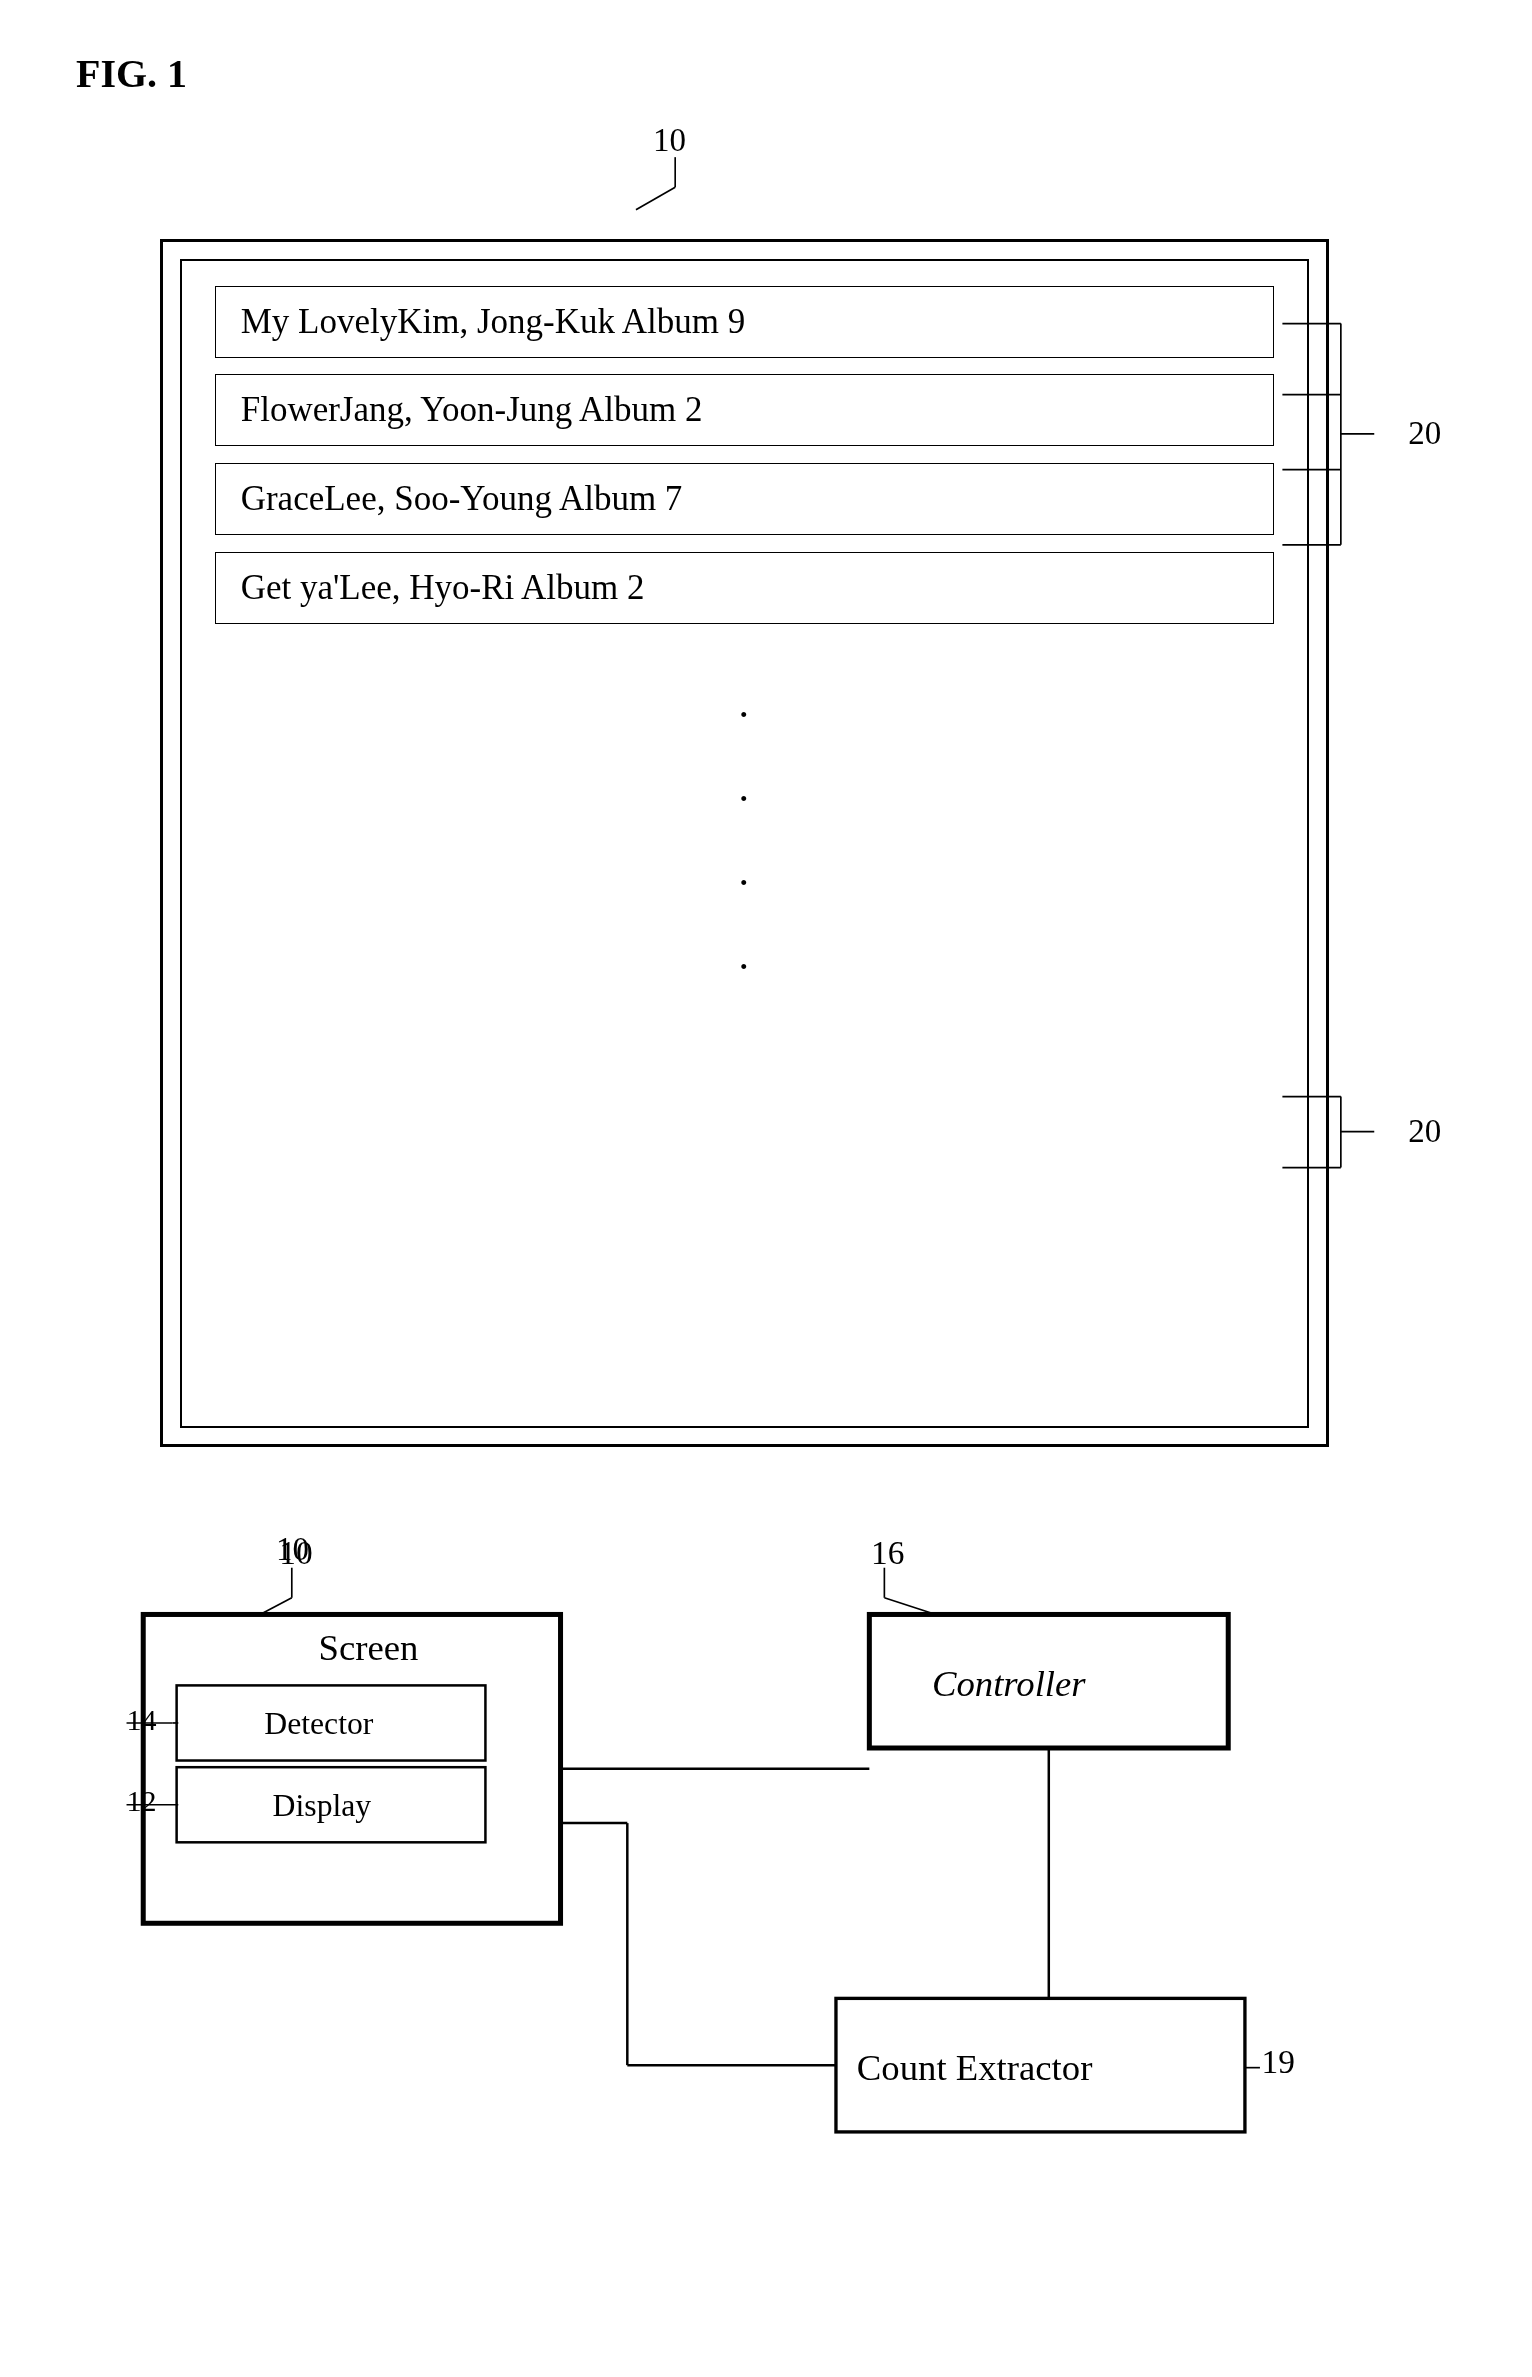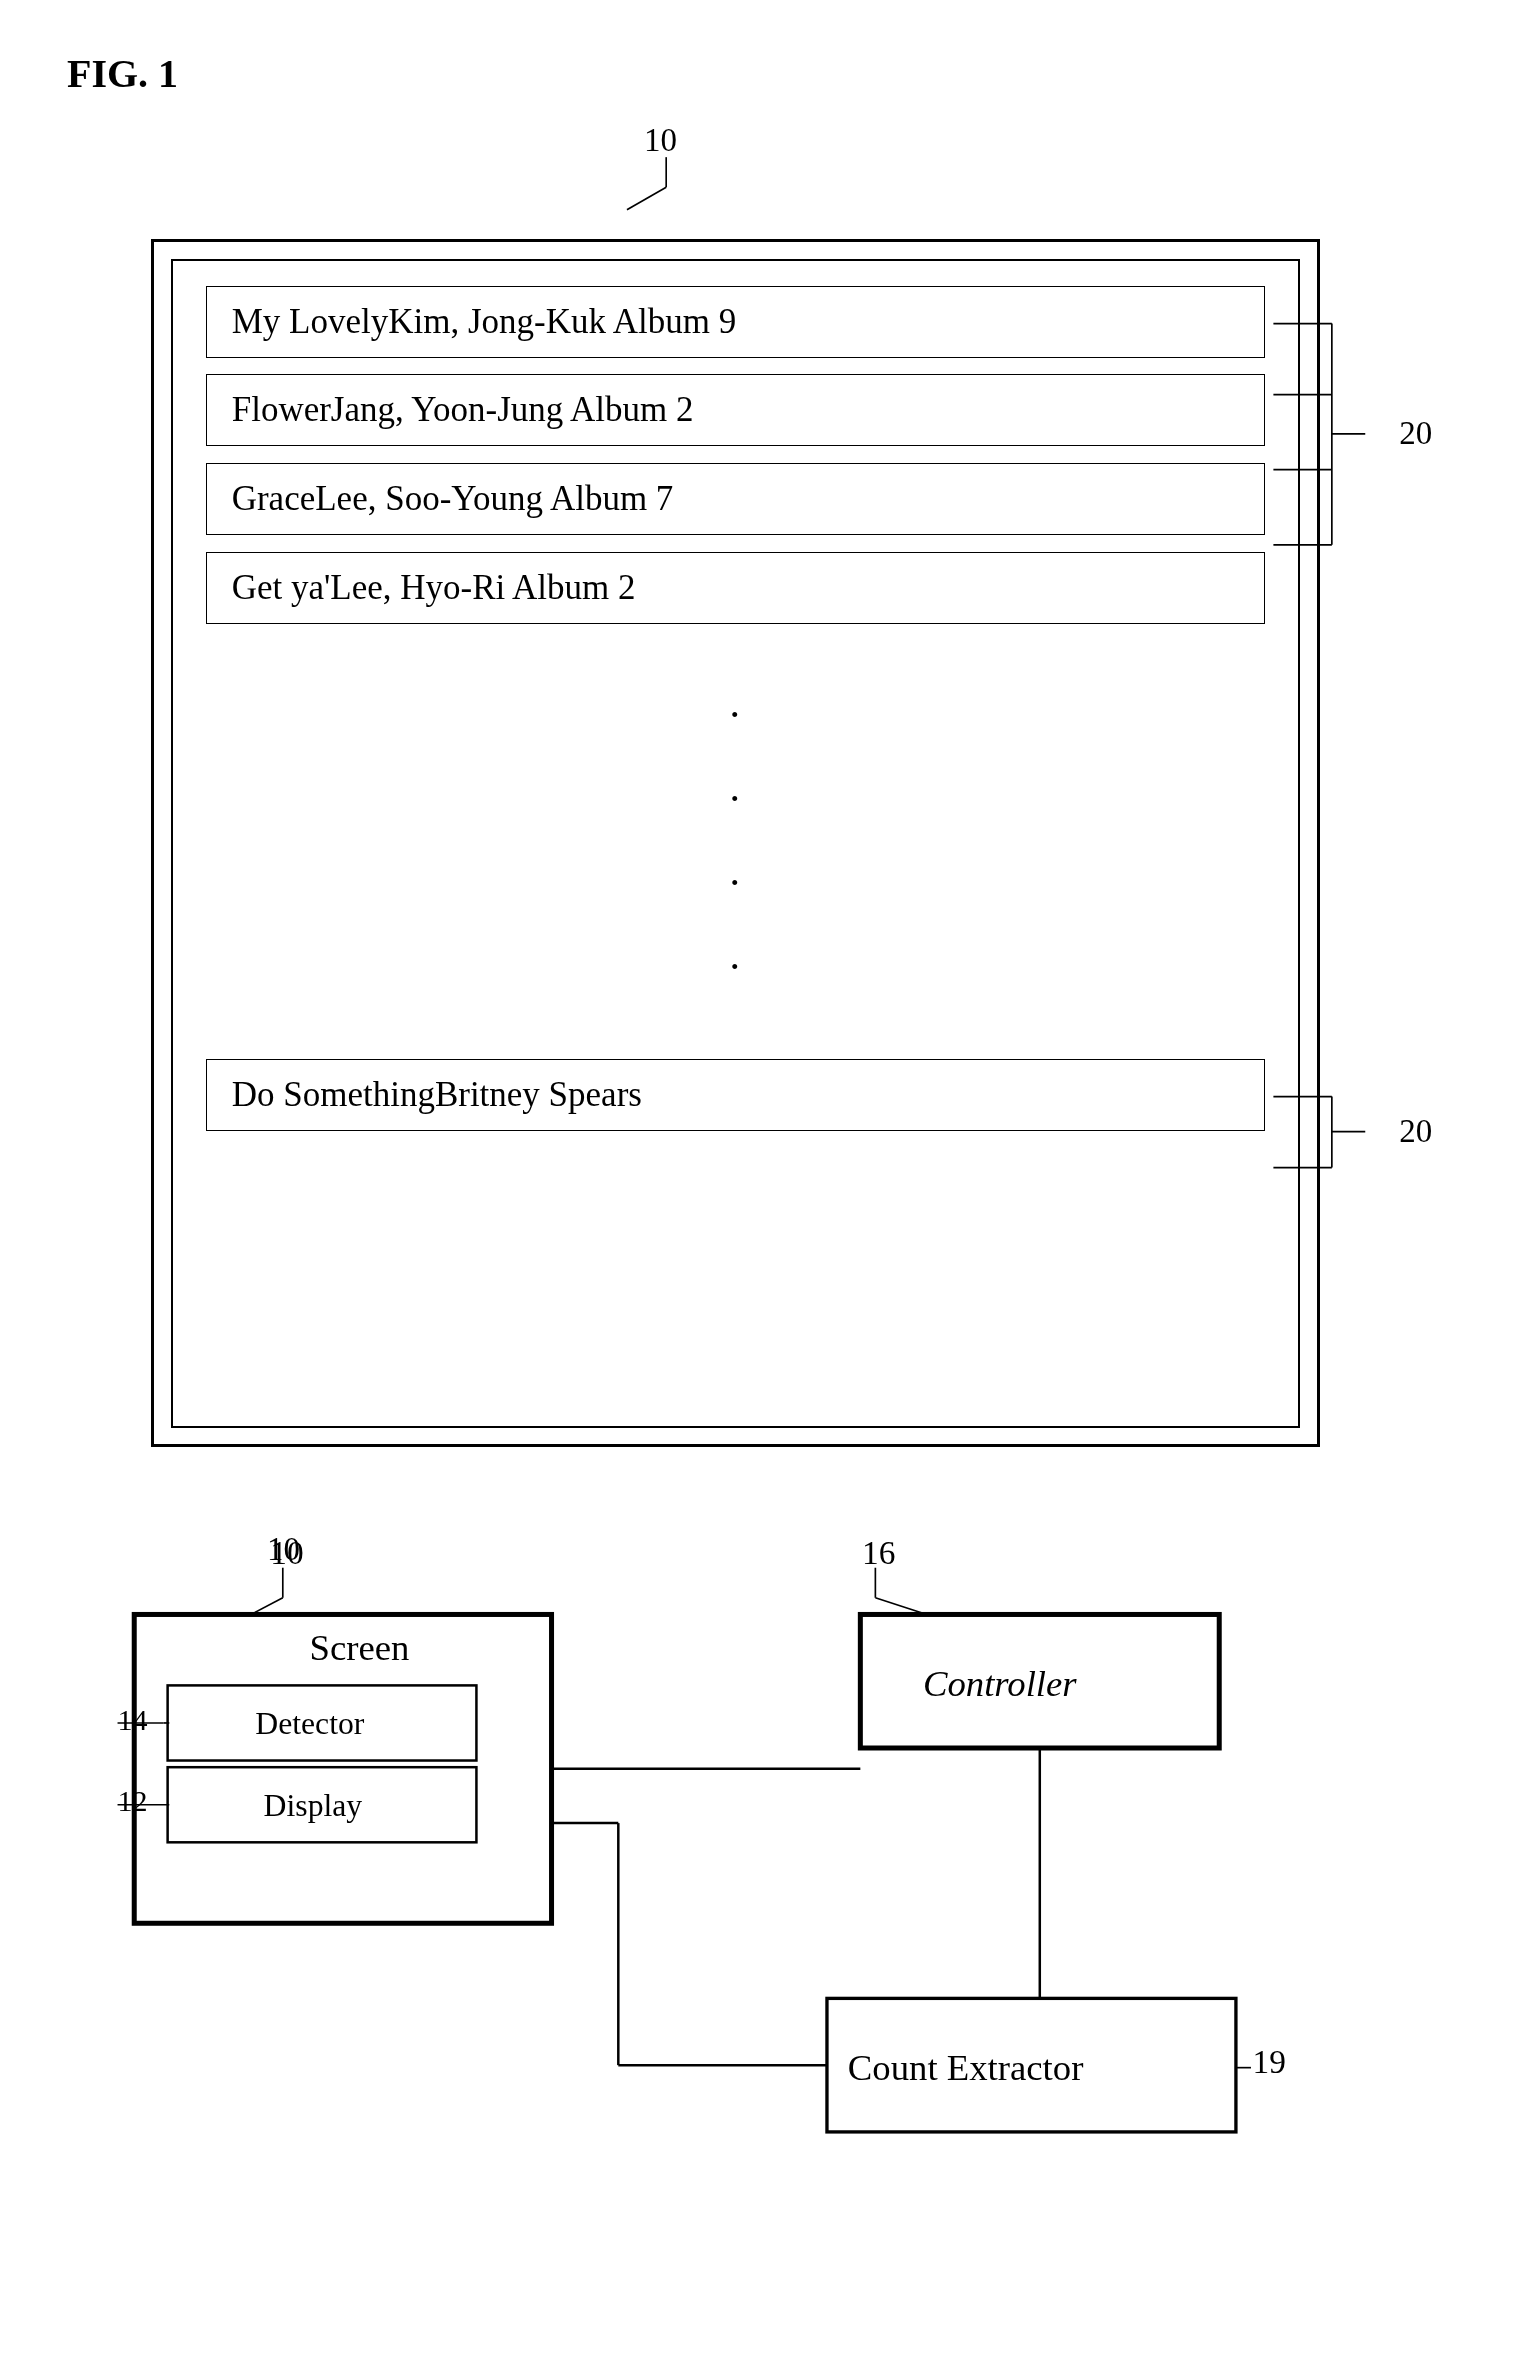--- a/index.html
+++ b/index.html
@@ -12,20 +12,21 @@
       background: #ffffff;
       font-family: 'Times New Roman', Times, serif;
       width: 1532px;
       min-height: 2377px;
       padding: 50px 67px;
       color: #000000;
     }
 
     .page-container {
       width: 100%;
+      margin-left: 9px;
     }
 
     
     .fig-label {
       font-size: 40px;
       font-weight: bold;
       margin-bottom: 25px;
     }
 
     .fig1-section {
@@ -142,24 +143,20 @@
           </div>
 
           <div class="dots-area">
             <div style="font-size:42px; line-height:2;">·</div>
             <div style="font-size:42px; line-height:2;">·</div>
             <div style="font-size:42px; line-height:2;">·</div>
             <div style="font-size:42px; line-height:2;">·</div>
           </div>
 
           <div style="position:relative; margin-top:16.7px;">
-            <div class="song-row">
-              <span class="song-title">Do Something</span>
-              <span class="song-artist">Britney Spears</span>
-            </div>
 
             <svg style="position:absolute; right:-117px; top:0; width:117px; height:167px;" overflow="visible" viewBox="0 0 140 200" width="117" height="167">
               <line x1="10" y1="45" x2="80" y2="45" stroke="#000" stroke-width="2"></line>
               <line x1="10" y1="130" x2="80" y2="130" stroke="#000" stroke-width="2"></line>
               <line x1="80" y1="45" x2="80" y2="130" stroke="#000" stroke-width="2"></line>
               <line x1="80" y1="87" x2="120" y2="87" stroke="#000" stroke-width="2"></line>
             </svg>
             <span style="position:absolute; right:-167px; top:54px; font-size:33px;">20</span>
           </div>
 

